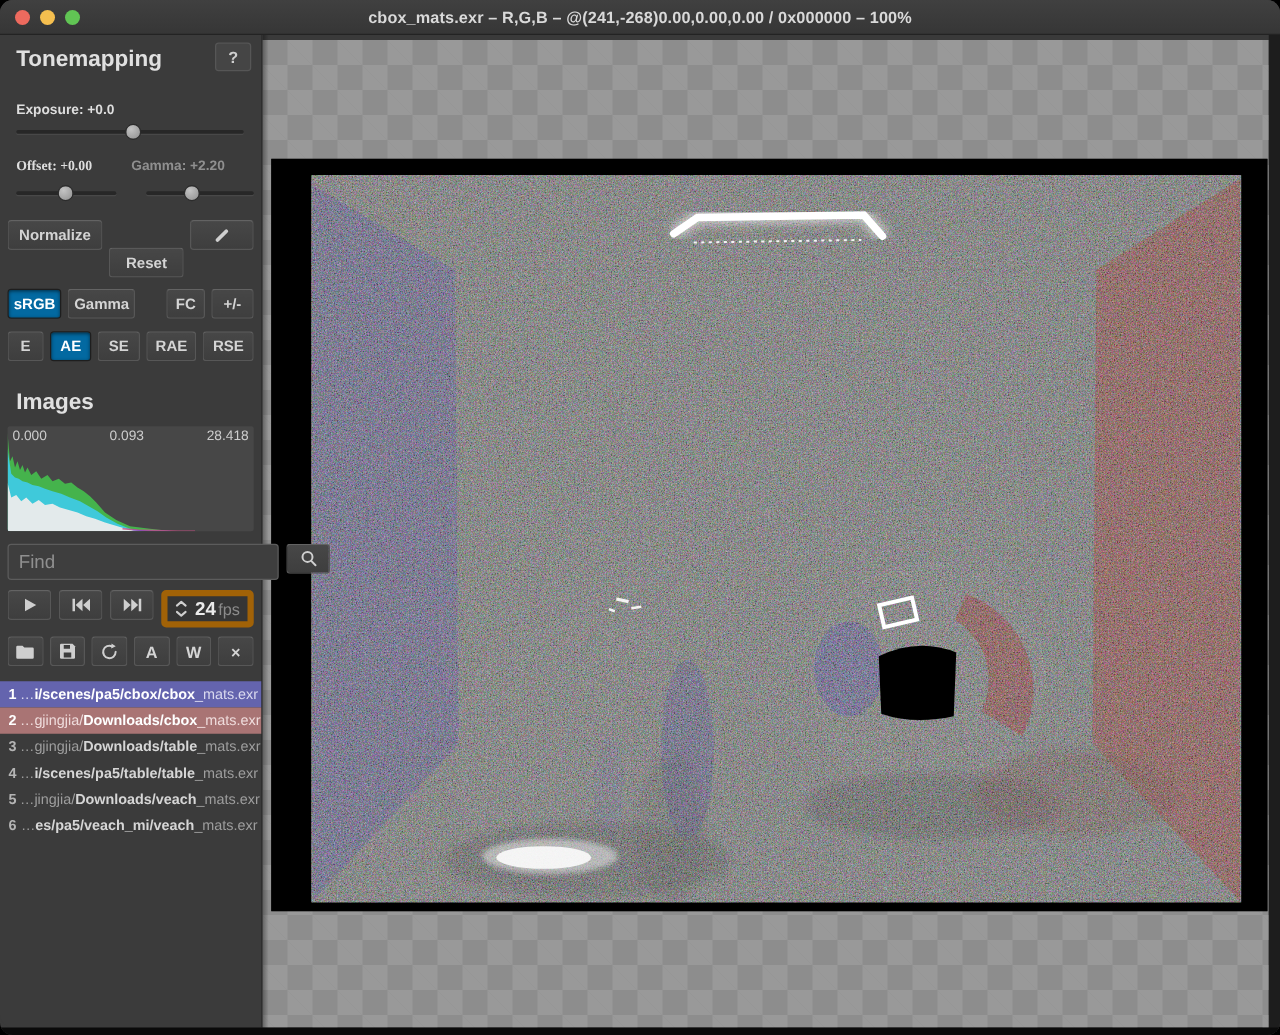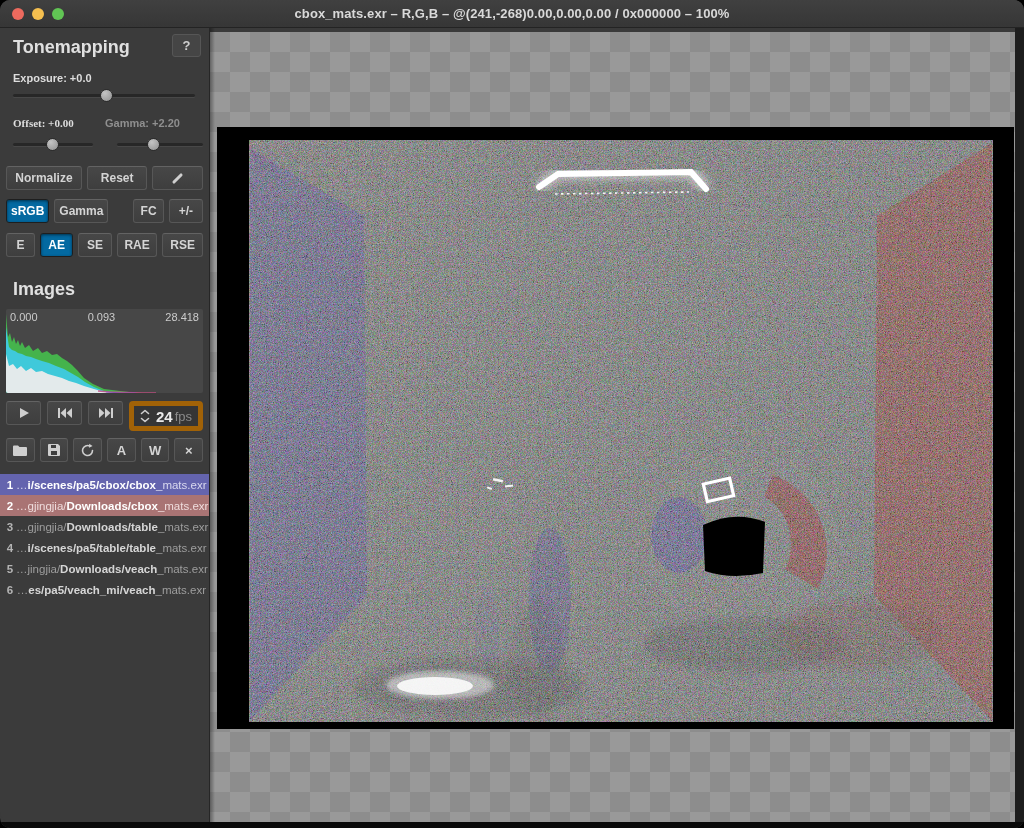--- a/index.html
+++ b/index.html
@@ -25,38 +25,38 @@
   .left-shade{position:absolute;left:0;top:0;bottom:0;width:5px;background:linear-gradient(90deg,rgba(0,0,0,.35),rgba(0,0,0,0));z-index:2;}
   .bottom-bar{position:absolute;left:0;right:0;bottom:0;height:6px;background:#0a0a0a;z-index:6;}
   .frame{position:absolute;left:7px;top:99px;width:797px;height:602px;background:#000;z-index:1;}
 
   
   .panel-header{position:relative;display:flex;align-items:center;padding:0 8px 0 13px;color:#e0e0e0;font-size:18px;font-weight:bold;}
   .hdr-tonemap{margin-top:6px;height:26px;}
   .hdr-images{margin-top:20px;height:24px;}
   .help-btn{position:absolute;right:8px;top:0px;width:29px;height:23px;background:#454545;border:1px solid #565656;border-radius:3px;color:#cfcfcf;font-size:13px;font-weight:bold;display:flex;align-items:center;justify-content:center;cursor:default;}
   .small-label{color:#dedede;font-size:11px;font-weight:bold;padding-left:13px;}
-  .lbl-exposure{margin-top:12px;}
+  .lbl-exposure{margin-top:22px;}
   .dual-labels{display:flex;margin-top:15px;}
   .dual-labels .l{width:97px;padding-left:13px;font-family:Liberation Serif, serif;}
   .dual-labels .r{padding-left:8px;color:#8f8f8f;}
   .slider{position:relative;height:13px;margin-top:5px;}
   .slider .track{position:absolute;left:0;right:0;top:5px;height:3px;background:#272727;border-radius:2px;box-shadow:0 1px 0 rgba(255,255,255,.07);}
   .slider .handle{position:absolute;top:0;width:13px;height:13px;border-radius:50%;background:radial-gradient(circle at 35% 30%,#c4c4c4,#8f8f8f);border:1px solid #2c2c2c;}
   .slider-exposure{margin-left:13px;margin-right:14px;}
   .sliders-row{display:flex;margin-top:4px;}
   .slider-offset{flex:0 0 80px;margin-left:13px;}
   .slider-gamma{flex:0 0 86px;margin-left:24px;}
   .btn-row{display:flex;gap:5px;padding:0 6px;}
   .row-norm{margin-top:15px;}
   .row-tone{margin-top:9px;}
   .row-metric{margin-top:10px;}
   .btn{height:24px;background:linear-gradient(#474747,#3e3e3e);border:1px solid #575757;border-top-color:#636363;border-radius:3px;color:#d4d4d4;font-size:12px;font-weight:bold;display:flex;align-items:center;justify-content:center;cursor:default;padding:0 4px;}
   .btn.pressed{background:#0369a1;border-color:#1e1e1e;color:#fff;box-shadow:inset 0 1px 3px rgba(0,0,0,.55);}
-  .w-norm{flex:2.6;} .w-reset{flex:2;} .w-pencil{flex:1.6;}
+  .w-norm{flex:2.6;} .w-reset{flex:2;margin-top:22px;} .w-pencil{flex:1.6;}
   .w-srgb{flex:1.6;} .w-gamma{flex:2;} .w-fc{flex:1.1;margin-left:20px;} .w-pm{flex:1.3;}
   .w-e{flex:0.8;} .w-ae{flex:1;} .w-se{flex:1;} .w-rae{flex:1.3;} .w-rse{flex:1.3;}
   .pencil{display:block;width:13px;height:3px;border-radius:2px;background:#cfcfcf;transform:rotate(-45deg);}
 
   .histo{margin:8px 6px 0 6px;height:84px;background:#474747;border-radius:2px;position:relative;overflow:hidden;}
   .histo-labels{position:absolute;left:4px;right:4px;top:2px;display:flex;justify-content:space-between;color:#cccccc;font-size:11px;z-index:2;}
   .histo svg{position:absolute;left:0;bottom:0;}
 
   .find-row{display:flex;gap:6px;margin:10px 6px 0 6px;height:29px;}
   .find-input{flex:1;background:#3e3e3e;border:1px solid #5c5c5c;border-radius:3px;color:#d8d8d8;font-size:15px;padding:0 8px;outline:none;font-family:"Liberation Sans",sans-serif;}
@@ -169,20 +169,29 @@
         </div>
         <svg width="198" height="84" viewBox="0 0 198 84">
           <path fill="#45b34c" d="M0,84 L0,5 L2,28 L4,24 L6,33 L8,28 L10,35 L12,31 L14,37 L16,33 L19,39 L23,36 L27,42 L32,39 L36,44 L41,42 L46,46 L51,45 L56,49 L61,52 L66,56 L71,61 L78,69 L87,75 L98,80 L114,82 L132,84 Z"></path>
           <path fill="#3fc9da" d="M0,84 L0,18 L3,38 L6,41 L9,42 L12,44 L16,45 L20,47 L25,48 L30,50 L36,52 L43,54 L50,57 L58,60 L65,64 L72,68 L79,73 L88,78 L98,82 L110,84 Z"></path>
           <path fill="#ececec" opacity="0.95" d="M0,84 L0,45 L3,57 L7,55 L11,60 L15,57 L20,62 L25,59 L30,63 L36,62 L42,65 L49,67 L56,69 L63,72 L70,74 L78,77 L88,80 L98,83 L108,84 Z"></path>
           <polyline fill="none" stroke="#c94f86" stroke-width="1.3" opacity="0.85" points="92,82 104,83 118,83.5 136,84 150,84"></polyline>
           <polyline fill="none" stroke="#7b3fd0" stroke-width="1" opacity="0.6" points="100,83 116,84 130,84"></polyline>
         </svg>
       </div>
 
+      <div class="find-row">
+        <input class="find-input" placeholder="Find" style="">
+        <div class="btn search-btn icon-btn">
+          <svg width="16" height="16" viewBox="0 0 16 16">
+            <circle class="icon-stroke" cx="7" cy="6.5" r="4"></circle>
+            <line class="icon-stroke" x1="10" y1="9.7" x2="13.4" y2="13.2"></line>
+          </svg>
+        </div>
+      </div>
 
       <div class="play-row">
         <div class="btn icon-btn">
           <svg width="14" height="14" viewBox="0 0 14 14">
               <path class="icon-fill" d="M3,2 L12,7 L3,12 Z"></path>
             </svg>
         </div>
         <div class="btn icon-btn">
           <svg width="16" height="12" viewBox="0 0 16 12">
             <rect class="icon-fill" x="1" y="1" width="2" height="10"></rect>

